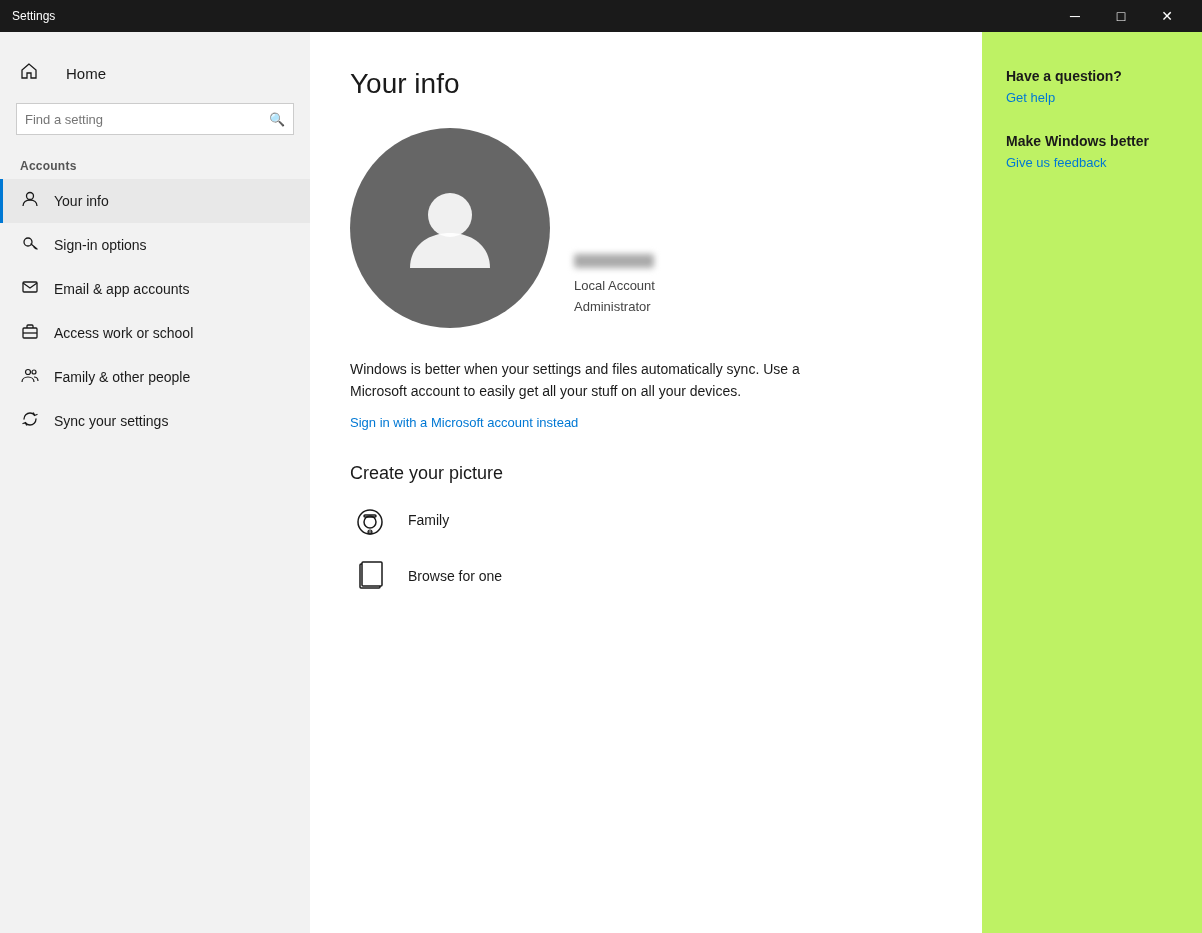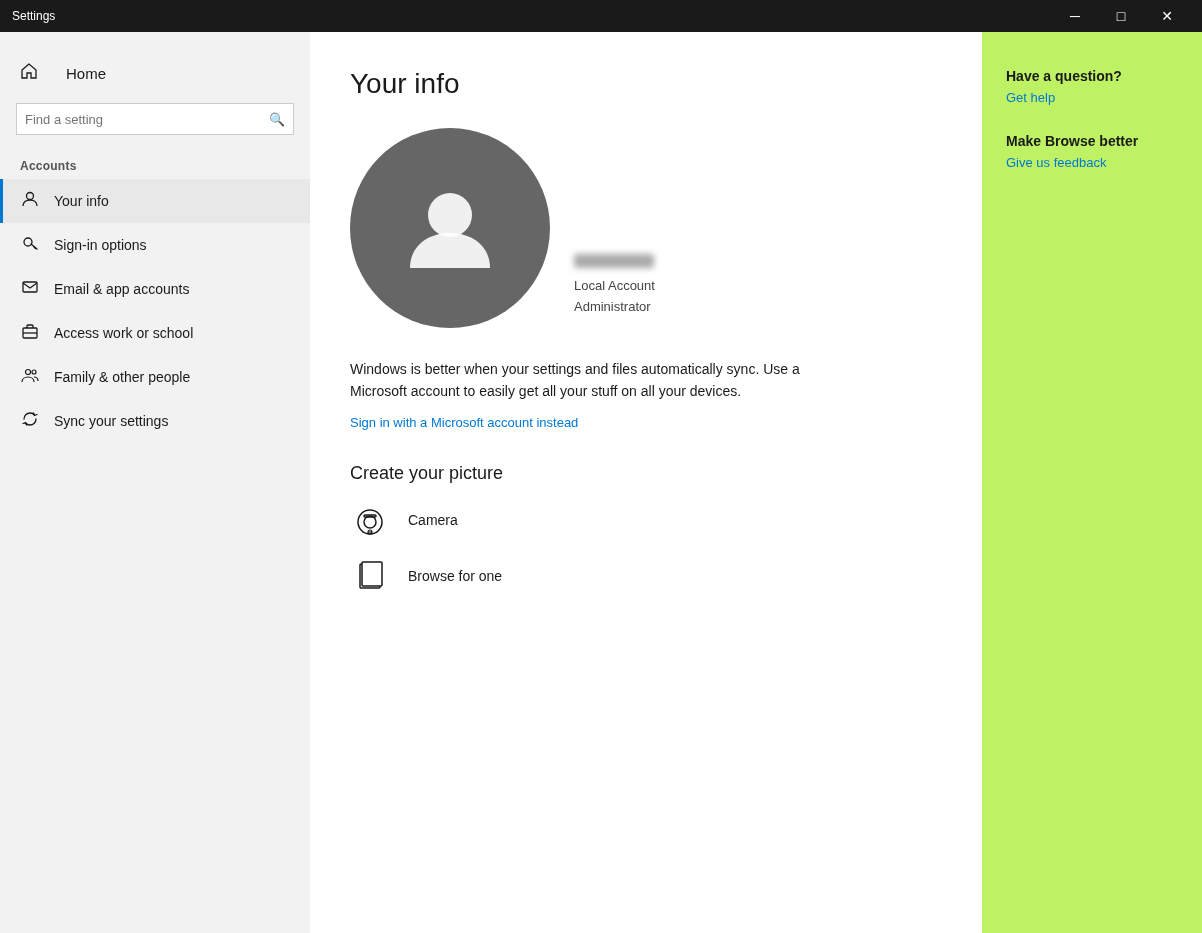--- a/index.html
+++ b/index.html
@@ -390,21 +390,21 @@
         <div class="picture-option">
           <div class="pic-icon">
             <svg width="36" height="36" viewBox="0 0 36 36" fill="none">
               <circle cx="18" cy="20" r="12" stroke="#1a1a1a" stroke-width="1.5"></circle>
               <circle cx="18" cy="20" r="6" stroke="#1a1a1a" stroke-width="1.5"></circle>
               <rect x="12" y="13" width="12" height="2" rx="1" stroke="#1a1a1a" stroke-width="1.5"></rect>
               <circle cx="18" cy="30" r="2" stroke="#1a1a1a" stroke-width="1.2"></circle>
               <path d="M16 30h4" stroke="#1a1a1a" stroke-width="1.2"></path>
             </svg>
           </div>
-          <span>Camera</span>
+          <span>Family</span>
         </div>
 
         <div class="picture-option">
           <div class="pic-icon">
             <svg width="36" height="36" viewBox="0 0 36 36" fill="none">
               <rect x="8" y="6" width="20" height="24" rx="1" stroke="#1a1a1a" stroke-width="1.5"></rect>
               <rect x="10" y="4" width="20" height="24" rx="1" stroke="#1a1a1a" stroke-width="1.5" fill="white"></rect>
             </svg>
           </div>
           <span>Browse for one</span>
@@ -412,18 +412,18 @@
       </div>
     </div>
 
     <div class="right-panel">
       <div class="help-section">
         <div class="help-title">Have a question?</div>
         <a class="help-link" href="#">Get help</a>
       </div>
 
       <div class="feedback-section">
-        <div class="feedback-title">Make Browse better</div>
+        <div class="feedback-title">Make Windows better</div>
         <a class="feedback-link" href="#">Give us feedback</a>
       </div>
     </div>
   </div>
 </div>
 
 </body></html>

